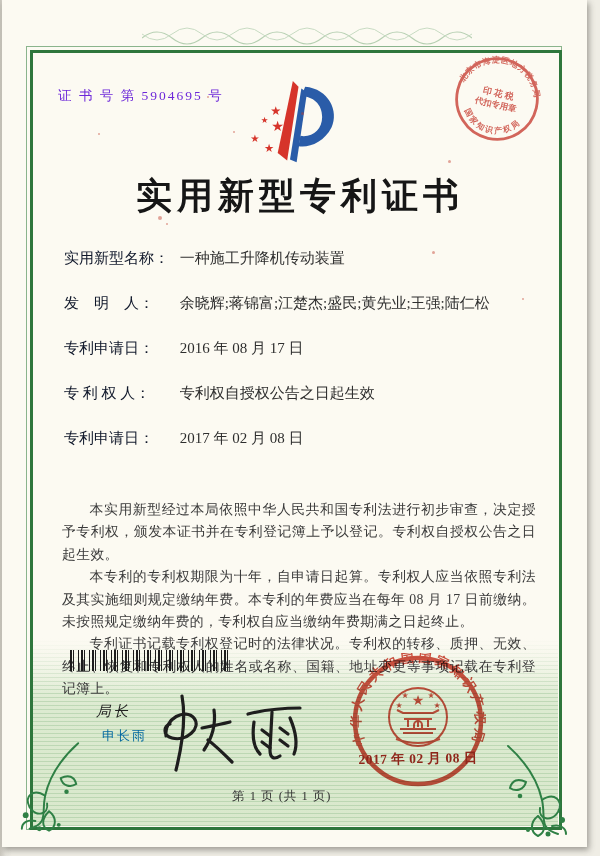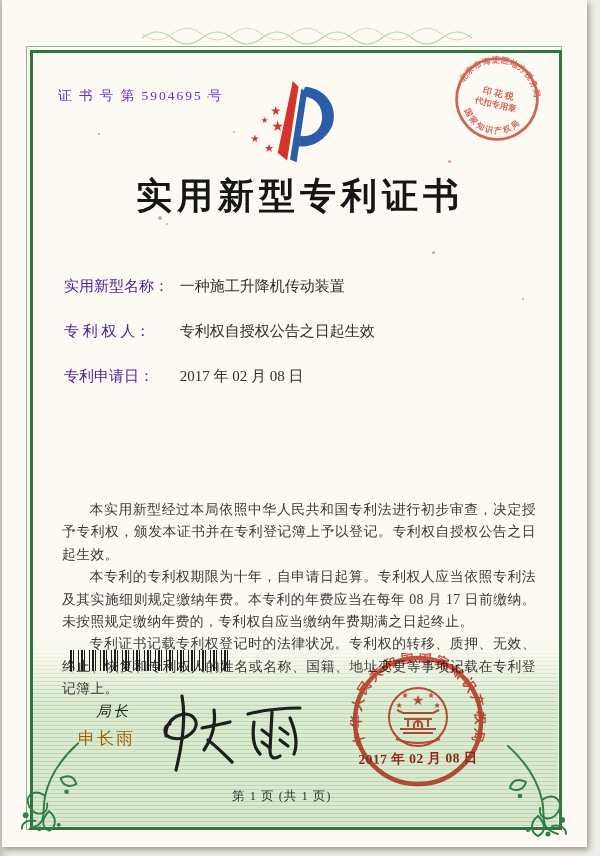--- a/index.html
+++ b/index.html
@@ -21,30 +21,30 @@
   .border-outer{position:absolute;left:24px;top:46px;width:534px;height:782px;
       border:1px solid #8ab48c;pointer-events:none;}
   .border-inner{position:absolute;left:28px;top:50px;width:526px;height:774px;
       border:3px solid #2e763c;pointer-events:none;}
   .cert-no{position:absolute;left:56px;top:87px;font-size:13.5px;letter-spacing:2px;color:#6d28d9;}
   .logo{position:absolute;left:236px;top:74px;width:104px;height:102px;}
   .title{position:absolute;left:0;top:172px;width:596px;text-align:center;
       font-size:36px;font-weight:700;letter-spacing:5px;color:#161616;}
   .fields{position:absolute;left:62px;top:249px;width:470px;}
   .frow{height:45px;font-size:15px;color:#333;white-space:nowrap;}
-  .flabel{display:inline-block;min-width:112px;color:#4c1d95;margin-top:28px;}
+  .flabel{display:inline-block;min-width:112px;color:#0f172a;}
   .fvalue{color:#2e2e2e;text-align:center;}
   .paras{position:absolute;left:60px;top:499px;width:474px;font-size:13.8px;
       line-height:22.4px;color:#3a3a3a;text-align:justify;letter-spacing:.4px;}
   .paras p{margin:0;text-indent:2em;}
   .barcode{position:absolute;left:68px;top:650px;width:162px;height:21px;
       background:repeating-linear-gradient(90deg,#1c1c1c 0 2px,transparent 2px 3px,
         #1c1c1c 3px 4px,transparent 4px 8px,#1c1c1c 8px 9px,transparent 9px 11px);}
   .signer-title{position:absolute;left:94px;top:702px;font-size:14.5px;letter-spacing:3px;color:#222;font-style:italic;}
-  .signer-name{position:absolute;left:76px;top:727px;font-size:17px;letter-spacing:2px;color:#a16207;}
+  .signer-name{position:absolute;left:100px;top:727px;font-size:13px;letter-spacing:2px;color:#0369a1;}
   .signature{position:absolute;left:150px;top:684px;width:162px;height:94px;}
   .seal{position:absolute;left:348px;top:653px;width:136px;height:136px;opacity:.9;mix-blend-mode:multiply;}
   .sealtext{fill:#cf4030;font-family:"Liberation Serif","DejaVu Serif",serif;font-weight:700;}
   .seal-date{position:absolute;left:346px;top:750px;width:140px;text-align:center;
       font-size:13.5px;font-weight:700;color:#8f261b;letter-spacing:.5px;transform:rotate(-1deg);}
   .footer{position:absolute;left:230px;top:788px;font-size:12.5px;letter-spacing:1px;color:#333;}
   .tax-stamp{position:absolute;left:450px;top:54px;width:90px;height:90px;opacity:.82;transform:rotate(13deg);}
   .ornament{position:absolute;}
   .orn-bl{left:14px;top:738px;width:68px;height:96px;}
   .orn-br{left:490px;top:742px;width:90px;height:96px;transform:scaleX(-1);}
@@ -114,20 +114,28 @@
         <text x="33" y="81" font-size="12">★</text>
       </g>
     </svg>
 
     <div class="title">实用新型专利证书</div>
 
     <div class="fields">
       <div class="frow">
         <span class="flabel">实用新型名称：</span>
         <span class="fvalue">一种施工升降机传动装置</span>
+      </div>
+      <div class="frow">
+        <span class="flabel">发　明　人：</span>
+        <span class="fvalue">余晓辉;蒋锦富;江楚杰;盛民;黄先业;王强;陆仁松</span>
+      </div>
+      <div class="frow">
+        <span class="flabel">专利申请日：</span>
+        <span class="fvalue">2016 年 08 月 17 日</span>
       </div>
       <div class="frow">
         <span class="flabel">专 利 权 人：</span>
         <span class="fvalue">专利权自授权公告之日起生效</span>
       </div>
       <div class="frow">
         <span class="flabel">专利申请日：</span>
         <span class="fvalue">2017 年 02 月 08 日</span>
       </div>
     </div>

